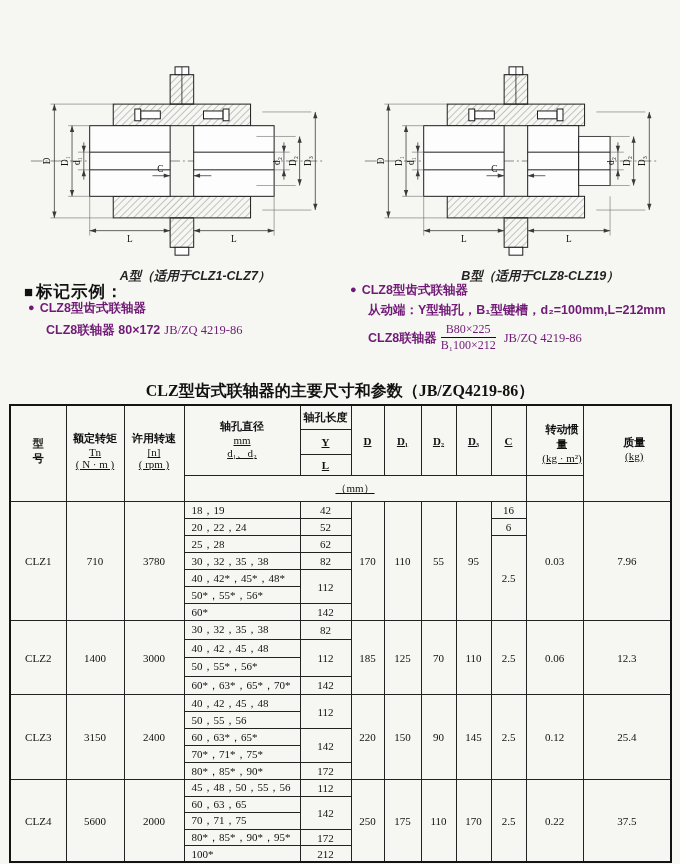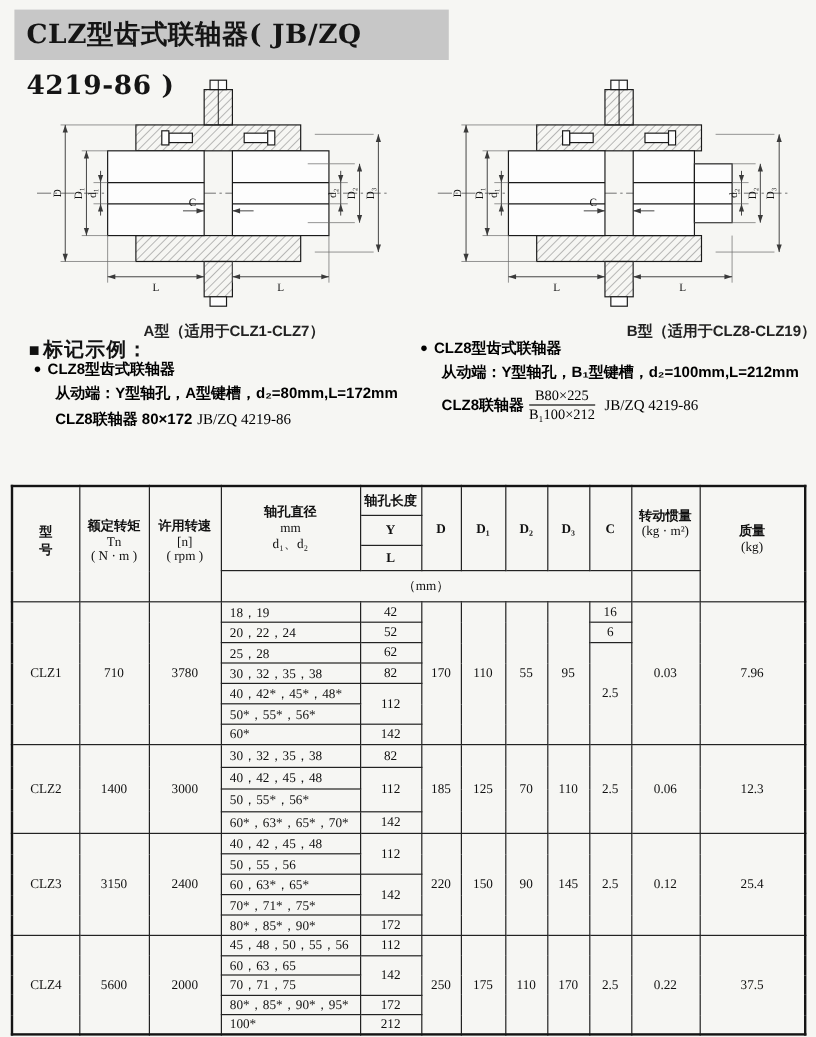--- a/index.html
+++ b/index.html
@@ -6,28 +6,28 @@
   body{width:680px;height:864px;background:#f6f6f3;font-family:"Liberation Sans",sans-serif;color:#111;}
   .page{position:relative;width:680px;height:864px;overflow:hidden;}
 
   .title-box{position:absolute;left:12px;top:8px;width:362px;height:42px;background:#c7c7c7;
     font-family:"DejaVu Serif",serif;font-weight:bold;font-size:22px;line-height:42px;
     padding-left:10px;box-sizing:border-box;letter-spacing:0.5px;color:#151515;}
 
   .draw{position:absolute;top:58px;width:326px;height:206px;}
   .draw-a{left:14px;}
   .draw-b{left:348px;}
-  .cap{position:absolute;top:268px;text-align:center;font-size:12.5px;font-weight:bold;color:#222;}
+  .cap{position:absolute;top:268px;text-align:center;font-size:12.5px;font-weight:bold;color:#222;font-style:italic;}
   .cap-a{left:60px;width:270px;}
-  .cap-b{left:400px;width:280px;text-align:right;}
+  .cap-b{left:400px;width:280px;}
 
   .mark-heading{position:absolute;left:24px;top:281px;font-size:16.5px;font-weight:bold;letter-spacing:1px;}
   .mark-heading .sq{font-size:15px;margin-right:2px;}
 
-  .ex{position:absolute;font-size:12.5px;font-weight:bold;color:#000000;}
+  .ex{position:absolute;font-size:12.5px;font-weight:bold;color:#701a75;}
   .ex-left{left:28px;top:300px;width:320px;}
   .ex-right{left:350px;top:282px;width:330px;}
   .ex-title{margin-bottom:3px;}
   .ex .dot{font-size:11px;margin-right:5px;vertical-align:1px;}
   .ex-line{margin:3px 0 0 18px;line-height:16px;}
   .desig{display:flex;align-items:center;margin-top:5px;}
   .std{font-family:"Liberation Serif",serif;font-weight:normal;font-size:12.5px;margin-left:4px;white-space:nowrap;}
   .frac{display:inline-block;text-align:center;font-family:"Liberation Serif",serif;font-weight:normal;
     font-size:12px;line-height:13px;margin:0 4px;vertical-align:middle;}
   .frac-top{display:block;border-bottom:1px solid #111;padding:0 3px 1px;}
@@ -35,39 +35,38 @@
 
   .tbl-title{position:absolute;left:0;top:381px;width:680px;text-align:center;
     font-family:"Liberation Serif",serif;font-weight:bold;font-size:16px;}
 
   table.spec{position:absolute;left:9px;top:404px;width:663px;border-collapse:collapse;table-layout:fixed;
     border:2px solid #141414;background:transparent;}
   .spec th,.spec td{border:1px solid #222;padding:0;overflow:hidden;}
   .spec th{font-weight:bold;font-size:11px;vertical-align:middle;}
   .spec td{font-family:"Liberation Serif",serif;font-size:11px;text-align:center;}
   .spec td.bore{text-align:left;padding-left:7px;}
-  .sr{font-family:"Liberation Serif",serif;font-weight:normal;font-size:11px;}
+  .sr{font-family:"Liberation Serif",serif;font-weight:normal;font-size:11px;text-decoration:underline;}
   .cn{font-size:11px;font-weight:bold;}
   .st{display:flex;flex-direction:column;justify-content:flex-start;align-items:center;}
   .h46{height:42px;margin:6px auto 0;}
   .h56{height:52px;margin:7px auto 0;}
   .h48{height:48px;margin:5px auto 0;}
-  .h40{height:44px;margin:6px auto 0;}
+  .h40{height:44px;margin:6px auto 0;padding-left:15px;}
   .topalign{vertical-align:top;}
   .hr1 th{height:23px;}
   .hr2 th{height:24px;}
   .hr3 th{height:20px;}
   .hr4 th{height:25px;font-weight:normal;}
 </style>
 </head>
 <body>
 
 <div class="page">
 
-  <div class="title-box">CLZ型齿式联轴器( JB/ZQ 4219-86 )</div>
 
   <svg class="draw draw-a" viewBox="0 0 330 210">
       <defs>
         <pattern id="hpa" width="5" height="5" patternUnits="userSpaceOnUse" patternTransform="rotate(45)">
           <line x1="0" y1="0" x2="0" y2="5" stroke="#8a8a8a" stroke-width="1"></line>
         </pattern>
       </defs>
       <line x1="16" y1="105" x2="314" y2="105" stroke="#555" stroke-width="0.7" stroke-dasharray="12 3 2 3"></line>
       <rect x="100" y="47" width="140" height="22" fill="url(#hpa)" stroke="#1a1a1a" stroke-width="1"></rect>
       <rect x="100" y="141" width="140" height="22" fill="url(#hpa)" stroke="#1a1a1a" stroke-width="1"></rect>
@@ -228,40 +227,40 @@
       <text x="224" y="188" fill="#111" font-size="9.5" font-family="&quot;Liberation Serif&quot;,serif" text-anchor="middle">L</text>
     </svg>
 
   <div class="cap cap-a">A型（适用于CLZ1-CLZ7）</div>
   <div class="cap cap-b">B型（适用于CLZ8-CLZ19）</div>
 
   <div class="mark-heading"><span class="sq">■</span><span>标记示例：</span></div>
 
   <div class="ex ex-left">
     <div class="ex-title"><span class="dot">●</span><span>CLZ8型齿式联轴器</span></div>
-    <div class="ex-line">从动端：Y型轴孔，A型键槽，d₂=80mm,L=172mm</div>
     <div class="ex-line desig">
       <span>CLZ8联轴器 80×172</span>
       <span class="std">JB/ZQ 4219-86</span>
     </div>
   </div>
 
   <div class="ex ex-right">
     <div class="ex-title"><span class="dot">●</span><span>CLZ8型齿式联轴器</span></div>
     <div class="ex-line">从动端：Y型轴孔，B₁型键槽，d₂=100mm,L=212mm</div>
     <div class="ex-line desig">
       <span>CLZ8联轴器</span>
       <span class="frac">
         <span class="frac-top">B80×225</span>
         <span class="frac-bot">B₁100×212</span>
       </span>
       <span class="std">JB/ZQ 4219-86</span>
     </div>
   </div>
 
+  <div class="tbl-title">CLZ型齿式联轴器的主要尺寸和参数（JB/ZQ4219-86）</div>
 
   <table class="spec">
     <colgroup>
       <col style="width:56px">
         <col style="width:58px">
         <col style="width:60px">
       <col style="width:116px">
         <col style="width:51px">
       <col style="width:33px">
         <col style="width:37px">

